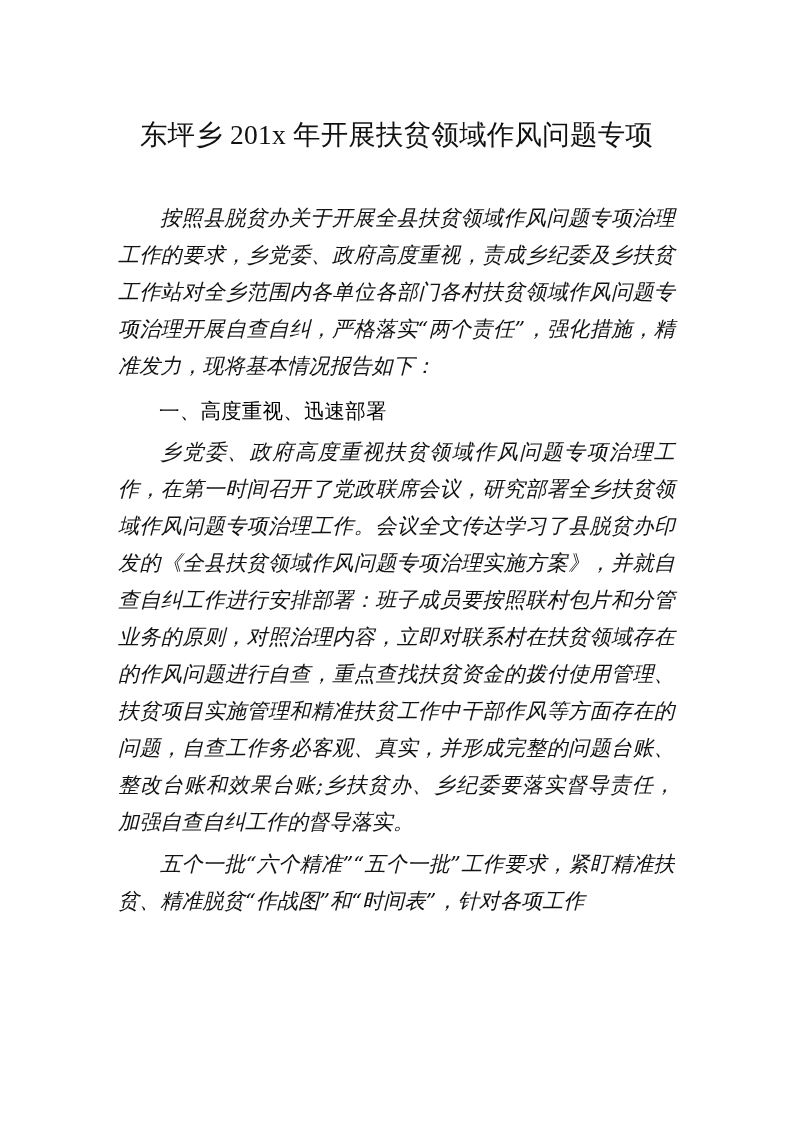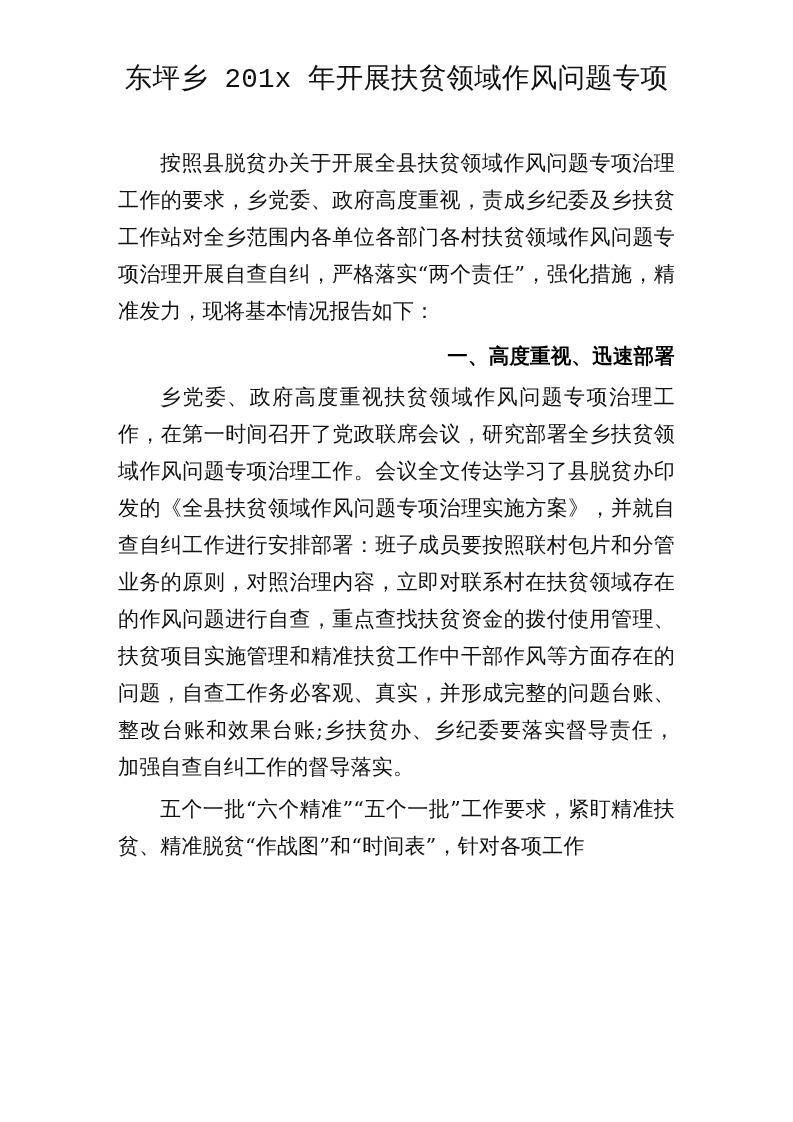--- a/index.html
+++ b/index.html
@@ -28,54 +28,54 @@
   .content {
     position: absolute;
     left: 118px;
     top: 0;
     width: 557px;
   }
 
   
   .doc-title {
     margin: 0;
-    padding-top: 58px;
-    font-family: Liberation Mono, monospace;
+    padding-top: 113px;
+    font-family: Liberation Serif, serif;
     font-size: 27.5px;
     line-height: 43px;
     font-weight: normal;
     text-align: center;
     letter-spacing: 0.2px;
     color: #111111;
   }
 
   
   .section-heading {
     font-family: "Liberation Sans", "DejaVu Sans", sans-serif;
     font-size: 20.5px;
     line-height: 37px;
-    font-weight: bold;
+    font-weight: normal;
     text-indent: 41px;
     letter-spacing: 0.2px;
     color: #000000;
     margin: 0;
-    text-align: right;
   }
 
   
   .body-para {
     font-family: "DejaVu Serif", "Liberation Serif", serif;
     font-size: 21px;
     line-height: 37px;
     text-align: justify;
     text-justify: inter-character;
     text-indent: 42px;
     letter-spacing: 0.15px;
     margin: 0;
     color: #121212;
+    font-style: italic;
   }
 
   .body-para.first-para {
     margin-top: 44px;
   }
 
   
   .gap-before-h1 { margin-top: 7px; }
   .gap-after-h1  { margin-top: 5px; }
   .gap-before-h2 { margin-top: 7px; }

